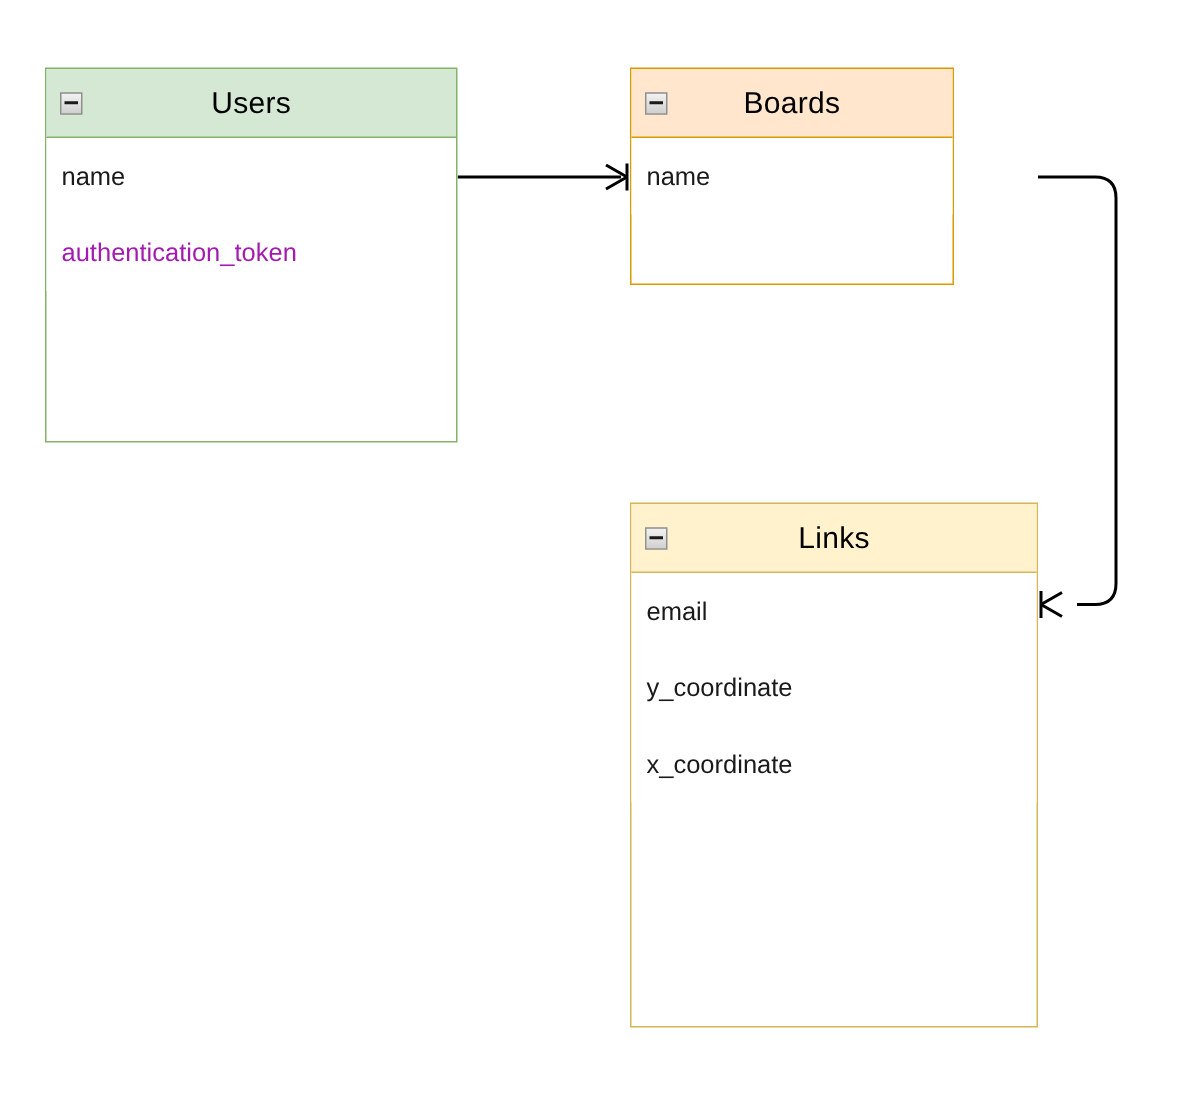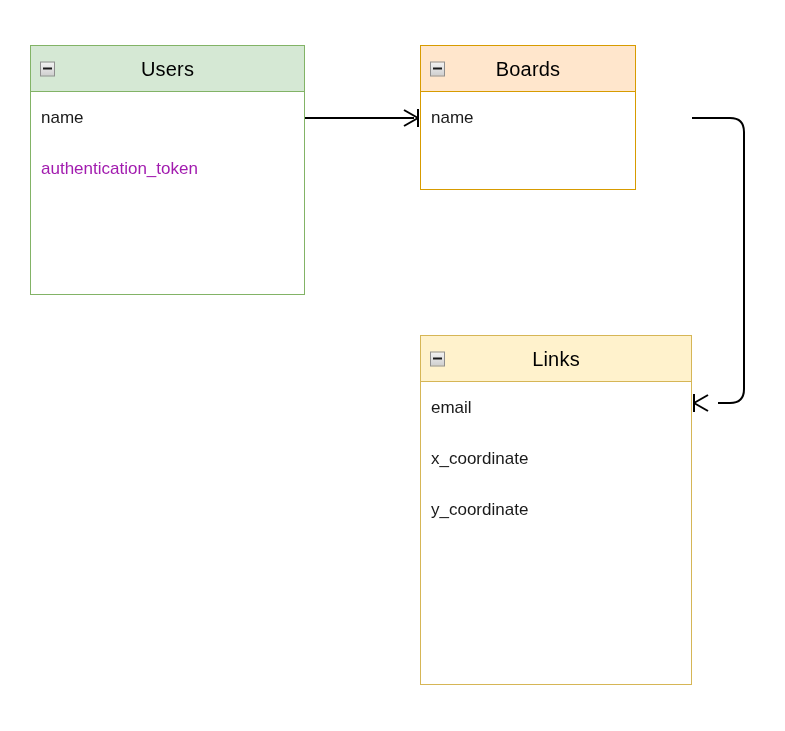--- a/index.html
+++ b/index.html
@@ -165,21 +165,21 @@
   <div class="entity" id="entity-links" style="left:420px; top:335px; width:272px; height:350px;">
     <div class="entity-header">
       <span class="collapse-icon"></span>
       <span class="entity-title">Links</span>
     </div>
     <div class="entity-body">
       <div class="entity-row">
         <span>email</span>
       </div>
       <div class="entity-row">
-        <span>x_coordinate</span>
+        <span>y_coordinate</span>
       </div>
       <div class="entity-row">
-        <span>y_coordinate</span>
+        <span>x_coordinate</span>
       </div>
     </div>
   </div>
 
 </div>
 
 </body></html>

